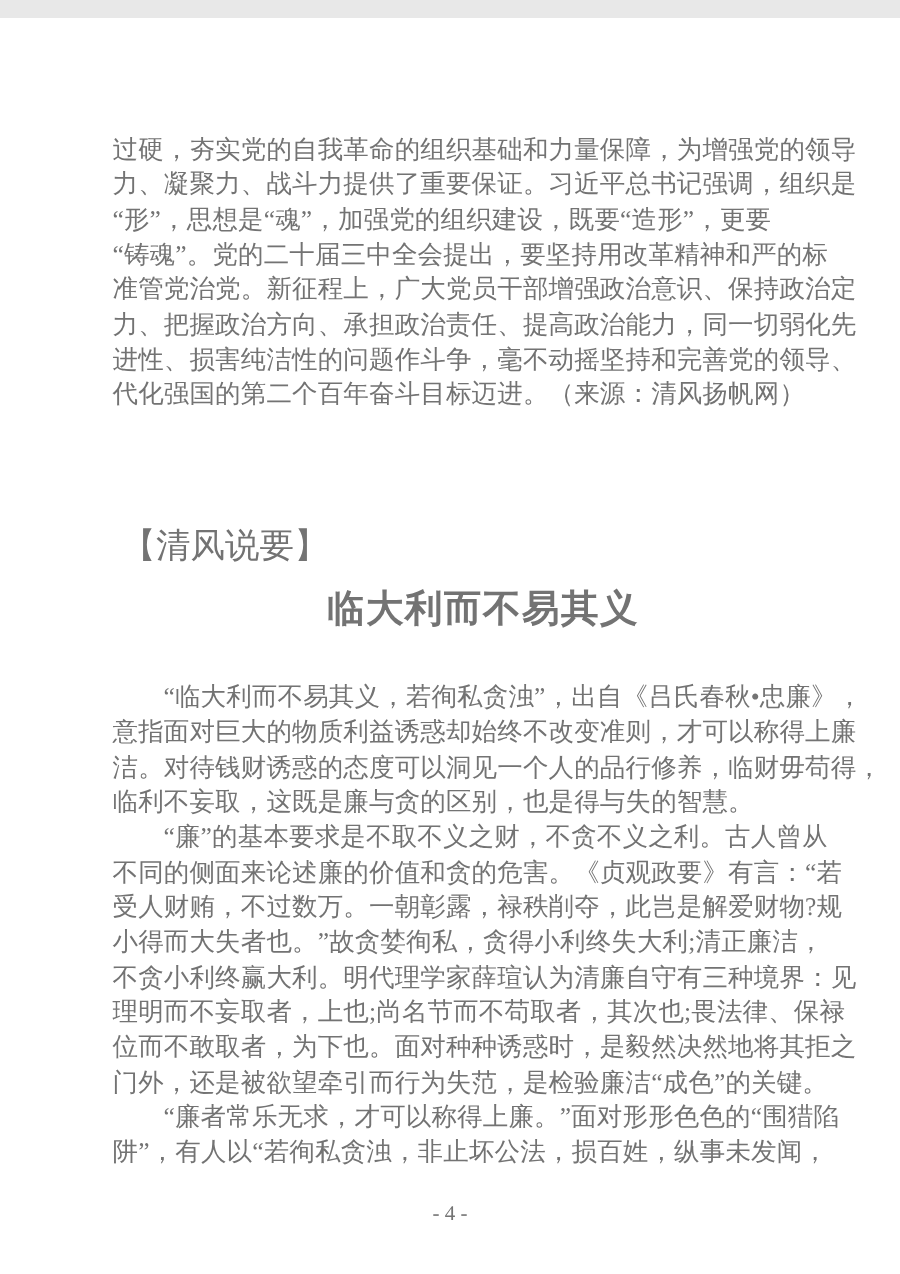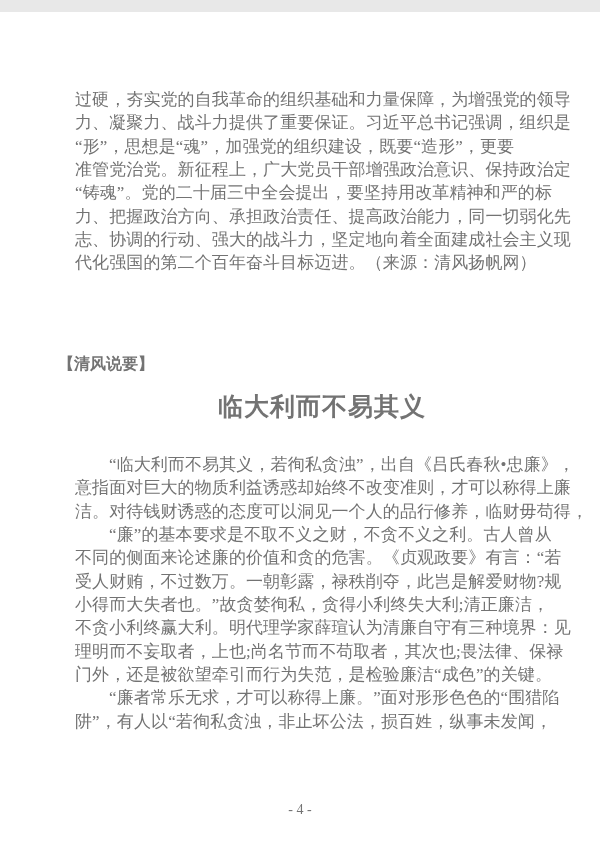--- a/index.html
+++ b/index.html
@@ -23,25 +23,25 @@
   .line {
     font-size: 17px;
     line-height: 23.35px;
     height: 23.35px;
     white-space: nowrap;
     letter-spacing: 0.1px;
   }
   .line.indent { text-indent: 34px; }
   .section-header {
     position: absolute;
-    left: 58px;
+    left: 81px;
     top: 340px;
-    font-size: 16px;
+    font-size: 23px;
     line-height: 24px;
-    font-weight: bold;
+    font-weight: normal;
   }
   .article-title {
     position: absolute;
     left: 0;
     top: 382px;
     width: 600px;
     margin: 0;
     text-align: center;
     font-size: 25px;
     line-height: 26px;
@@ -61,41 +61,43 @@
 </style>
 </head>
 <body>
 
 <div class="page">
 
   <div class="text-block continuation">
     <div class="line">过硬，夯实党的自我革命的组织基础和力量保障，为增强党的领导</div>
     <div class="line">力、凝聚力、战斗力提供了重要保证。习近平总书记强调，组织是</div>
     <div class="line">“形”，思想是“魂”，加强党的组织建设，既要“造形”，更要</div>
+    <div class="line">“铸魂”。党的二十届三中全会提出，要坚持用改革精神和严的标</div>
     <div class="line">准管党治党。新征程上，广大党员干部增强政治意识、保持政治定</div>
-    <div class="line">“铸魂”。党的二十届三中全会提出，要坚持用改革精神和严的标</div>
     <div class="line">力、把握政治方向、承担政治责任、提高政治能力，同一切弱化先</div>
-    <div class="line">志、协调的行动、强大的战斗力，坚定地向着全面建成社会主义现</div>
+    <div class="line">进性、损害纯洁性的问题作斗争，毫不动摇坚持和完善党的领导、</div>
     <div class="line">代化强国的第二个百年奋斗目标迈进。（来源：清风扬帆网）</div>
   </div>
 
   <div class="section-header">【清风说要】</div>
 
   <h1 class="article-title">临大利而不易其义</h1>
 
   <div class="text-block article-body">
     <div class="line indent">“临大利而不易其义，若徇私贪浊”，出自《吕氏春秋•忠廉》，</div>
     <div class="line">意指面对巨大的物质利益诱惑却始终不改变准则，才可以称得上廉</div>
     <div class="line">洁。对待钱财诱惑的态度可以洞见一个人的品行修养，临财毋苟得，</div>
+    <div class="line">临利不妄取，这既是廉与贪的区别，也是得与失的智慧。</div>
     <div class="line indent">“廉”的基本要求是不取不义之财，不贪不义之利。古人曾从</div>
     <div class="line">不同的侧面来论述廉的价值和贪的危害。《贞观政要》有言：“若</div>
     <div class="line">受人财贿，不过数万。一朝彰露，禄秩削夺，此岂是解爱财物?规</div>
     <div class="line">小得而大失者也。”故贪婪徇私，贪得小利终失大利;清正廉洁，</div>
     <div class="line">不贪小利终赢大利。明代理学家薛瑄认为清廉自守有三种境界：见</div>
     <div class="line">理明而不妄取者，上也;尚名节而不苟取者，其次也;畏法律、保禄</div>
+    <div class="line">位而不敢取者，为下也。面对种种诱惑时，是毅然决然地将其拒之</div>
     <div class="line">门外，还是被欲望牵引而行为失范，是检验廉洁“成色”的关键。</div>
     <div class="line indent">“廉者常乐无求，才可以称得上廉。”面对形形色色的“围猎陷</div>
     <div class="line">阱”，有人以“若徇私贪浊，非止坏公法，损百姓，纵事未发闻，</div>
   </div>
 
   <div class="page-number">- 4 -</div>
 
 </div>
 
 </body></html>

